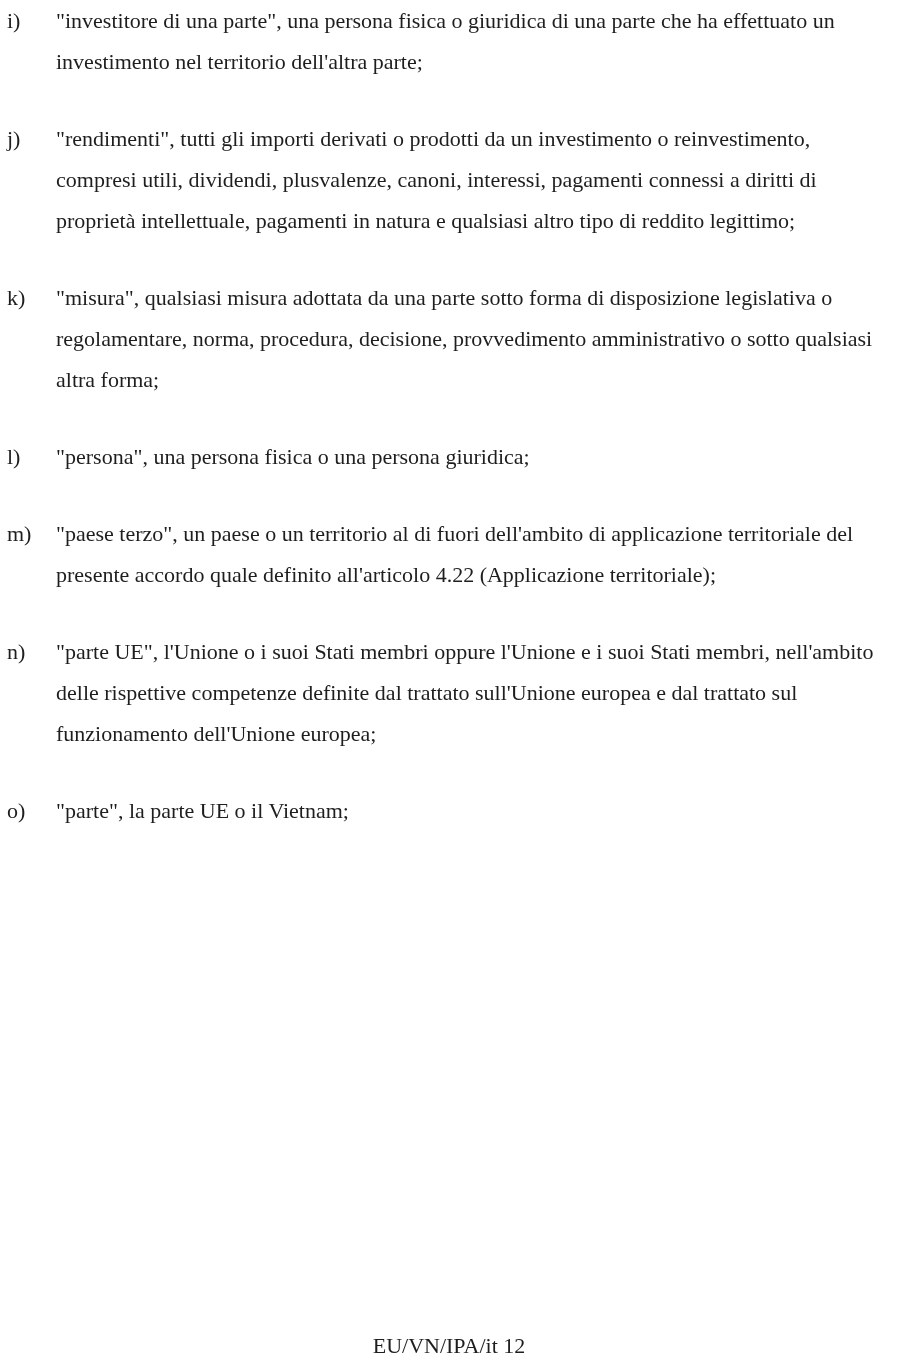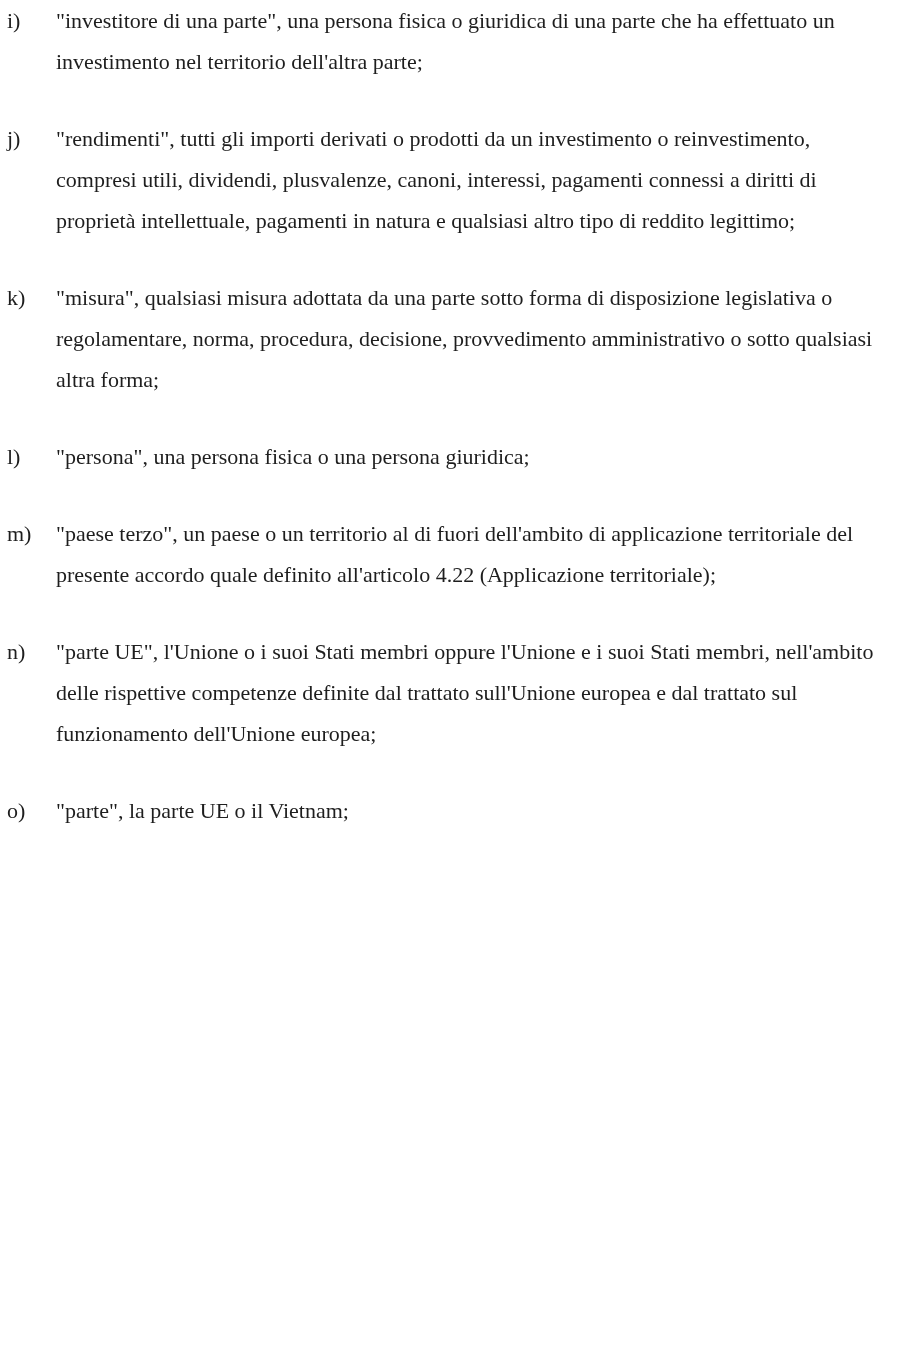--- a/index.html
+++ b/index.html
@@ -97,13 +97,14 @@
 funzionamento dell'Unione europea;</span>
     </div>
 
     <div class="def-item">
       <span class="def-label">o)</span>
       <span class="def-text">"parte", la parte UE o il Vietnam;</span>
     </div>
 
   </div>
 
+  <div class="page-footer">EU/VN/IPA/it 12</div>
 </main>
 
 </body></html>

